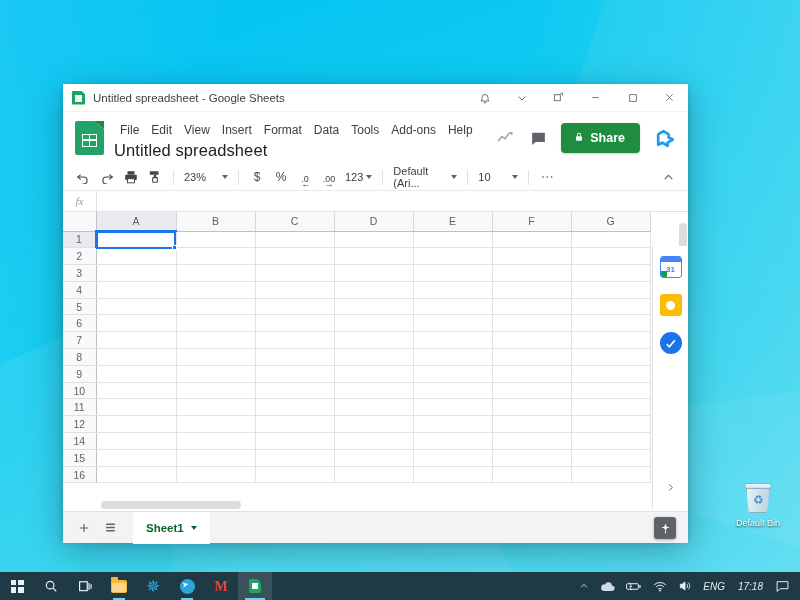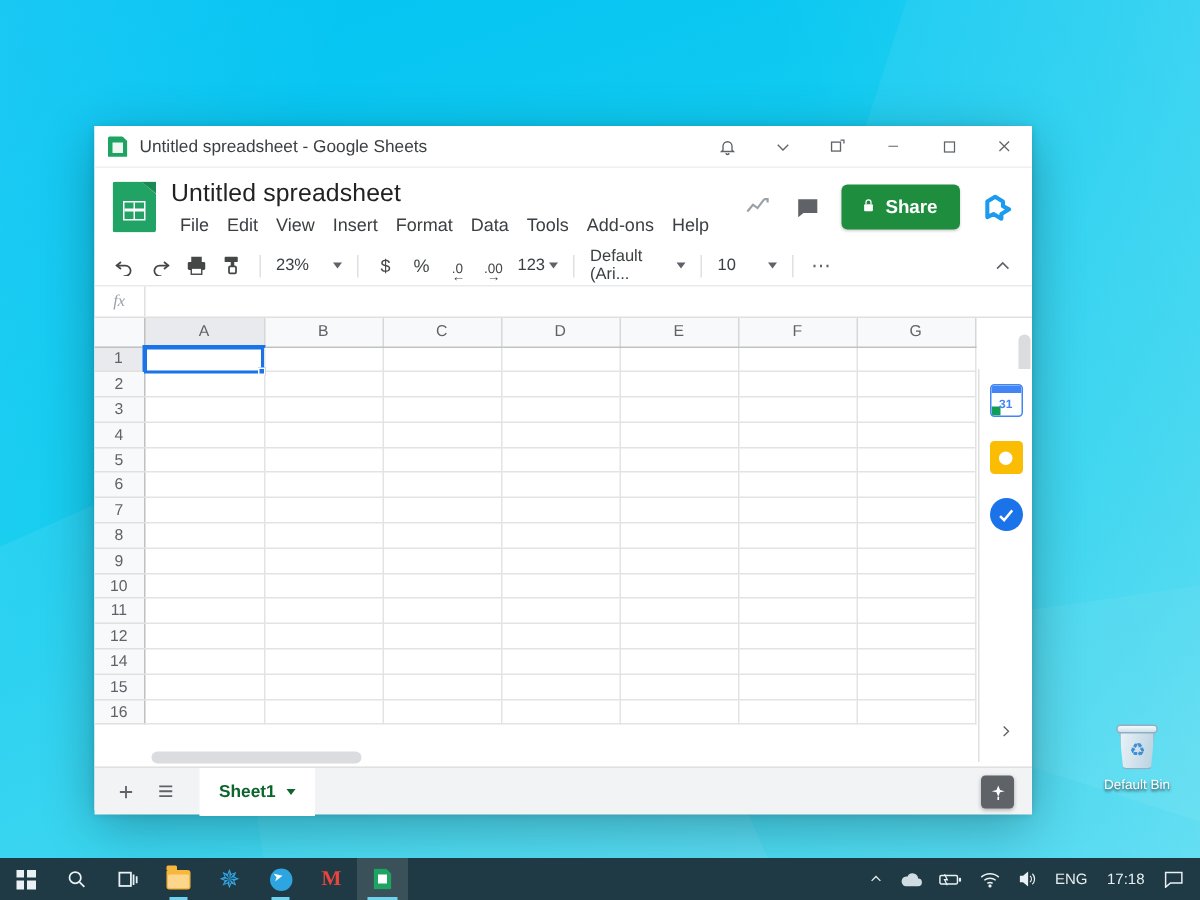--- a/index.html
+++ b/index.html
@@ -162,21 +162,21 @@
       background:#1f3a44; display:flex; align-items:center; }
   .tb-item { width:34px; height:28px; display:flex; align-items:center; justify-content:center;
       position:relative; }
   .tb-item.active { background:rgba(255,255,255,0.12); }
   .tb-item.active:after { content:''; position:absolute; bottom:0; left:7px; right:7px; height:2px;
       background:#6fd3ef; }
   .tb-item.running:after { content:''; position:absolute; bottom:0; left:11px; right:11px; height:2px;
       background:#6fd3ef; }
   #tray { margin-left:auto; display:flex; align-items:center; gap:1px; padding-right:6px;
       color:#e6eef1; font-size:10px; }
-  .tray-item { padding:0 5px; height:15px; display:flex; align-items:center; justify-content:center; }
+  .tray-item { padding:0 5px; height:15px; display:flex; align-items:center; justify-content:center;font-style:italic; }
   #tray-clock { line-height:11px; text-align:center; padding:0 7px; }
 
   
   .gl-start { width:13px; height:13px; display:grid; grid-template-columns:1fr 1fr;
       grid-template-rows:1fr 1fr; gap:1.6px; }
   .gl-start i { background:#e9f1f4; display:block; }
   .gl-folder { width:16px; height:13px; background:#f6b73c; border-radius:1px 2px 2px 2px; position:relative; }
   .gl-folder:before { content:''; position:absolute; left:0; top:-2.5px; width:7px; height:3px;
       background:#f6b73c; border-radius:1px 1px 0 0; }
   .gl-folder:after { content:''; position:absolute; left:1px; top:3px; right:1px; bottom:1px;
@@ -251,32 +251,32 @@
     </div>
   </div>
 
   <div id="doc-header">
     <div id="app-logo">
       <div class="logo-sheet"></div>
         <div class="logo-fold"></div>
         <div class="logo-grid"></div>
     </div>
     <div class="doc-left">
-      <div id="doc-title">Untitled spreadsheet</div>
       <div id="menu-bar">
         <div class="menu-item">File</div>
         <div class="menu-item">Edit</div>
         <div class="menu-item">View</div>
         <div class="menu-item">Insert</div>
         <div class="menu-item">Format</div>
         <div class="menu-item">Data</div>
         <div class="menu-item">Tools</div>
         <div class="menu-item">Add-ons</div>
         <div class="menu-item">Help</div>
       </div>
+      <div id="doc-title">Untitled spreadsheet</div>
     </div>
     <div class="hdr-right">
       <div class="hdr-icon-btn">
         <svg width="18" height="18" viewBox="0 0 24 24" fill="none" stroke="#9aa0a6" stroke-width="1.9">
           <path d="M3 16l5-6 4 3 6-8"></path>
             <path d="M18 5h3v3"></path>
           </svg>
       </div>
       <div class="hdr-icon-btn">
         <svg width="17" height="17" viewBox="0 0 24 24" fill="#5f6368">

